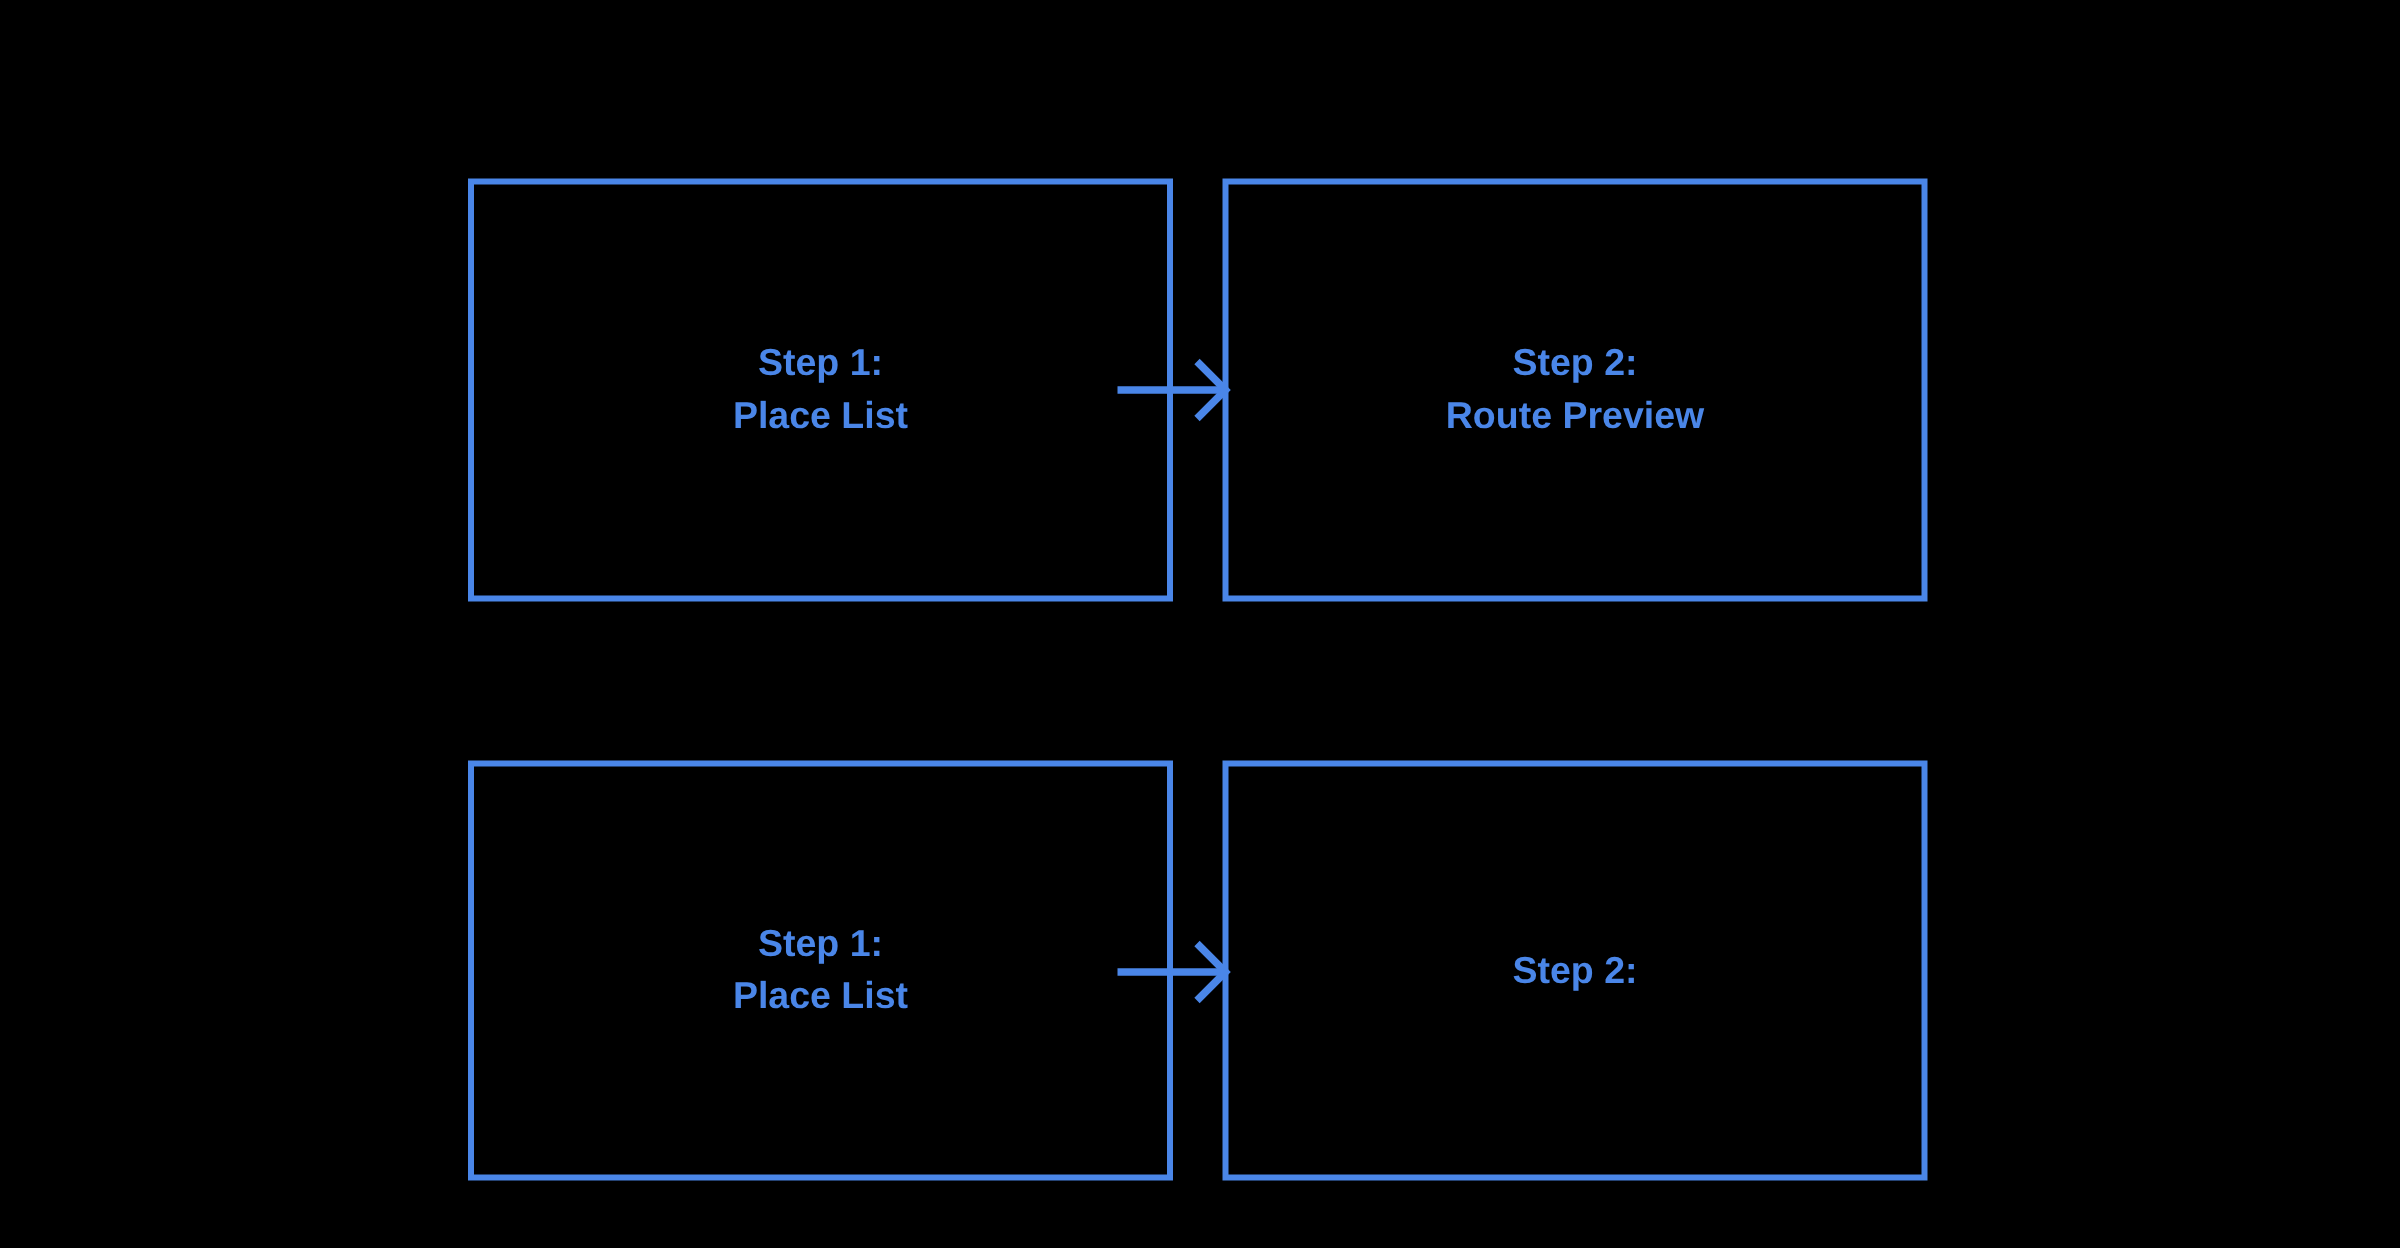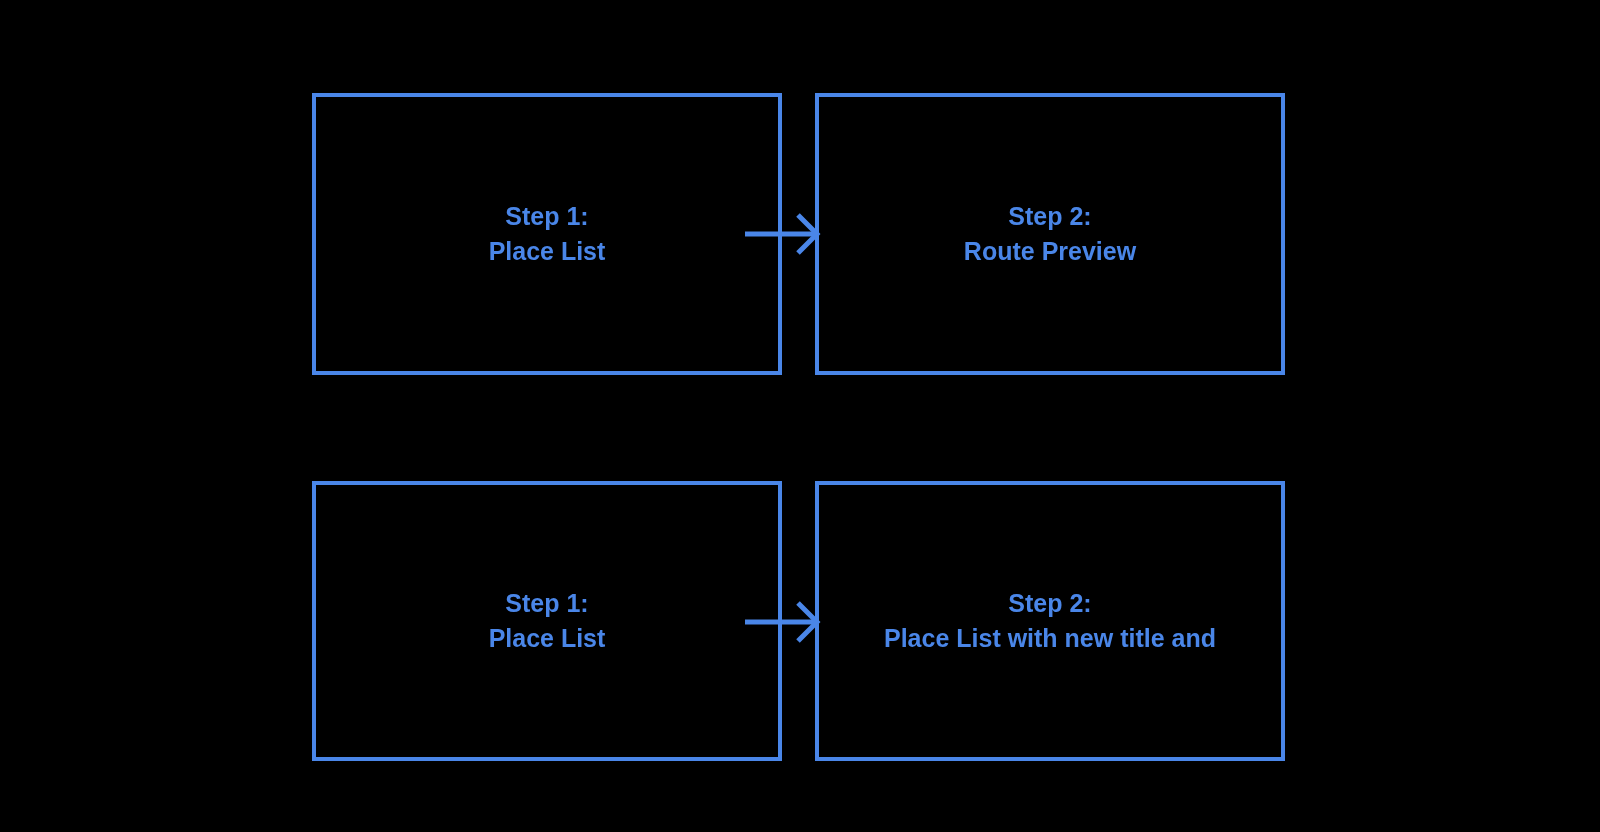--- a/index.html
+++ b/index.html
@@ -10,20 +10,21 @@
     width: 1600px;
     height: 832px;
     background: #000000;
     position: relative;
     overflow: hidden;
     font-family: "Liberation Sans", sans-serif;
   }
   .canvas {
     position: absolute;
     inset: 0;
+    margin-top: 26px;
   }
   .flow-box {
     position: absolute;
     box-sizing: border-box;
     border: 4px solid var(--accent, #4A86E8);
     background: transparent;
     display: flex;
     flex-direction: column;
     justify-content: center;
     align-items: center;
@@ -79,16 +80,15 @@
     <div class="line">Place List</div>
   </div>
 
   <svg class="arrow-svg" id="arrow-2" viewBox="0 0 84 52">
     <line x1="5" y1="26" x2="74" y2="26"></line>
     <polyline points="58,7 77,26 58,45"></polyline>
   </svg>
 
   <div class="flow-box" id="box-4">
     <div class="line">Step 2:</div>
-    <div class="line">Place List with new title and</div>
   </div>
 
 </div>
 
 </body></html>

